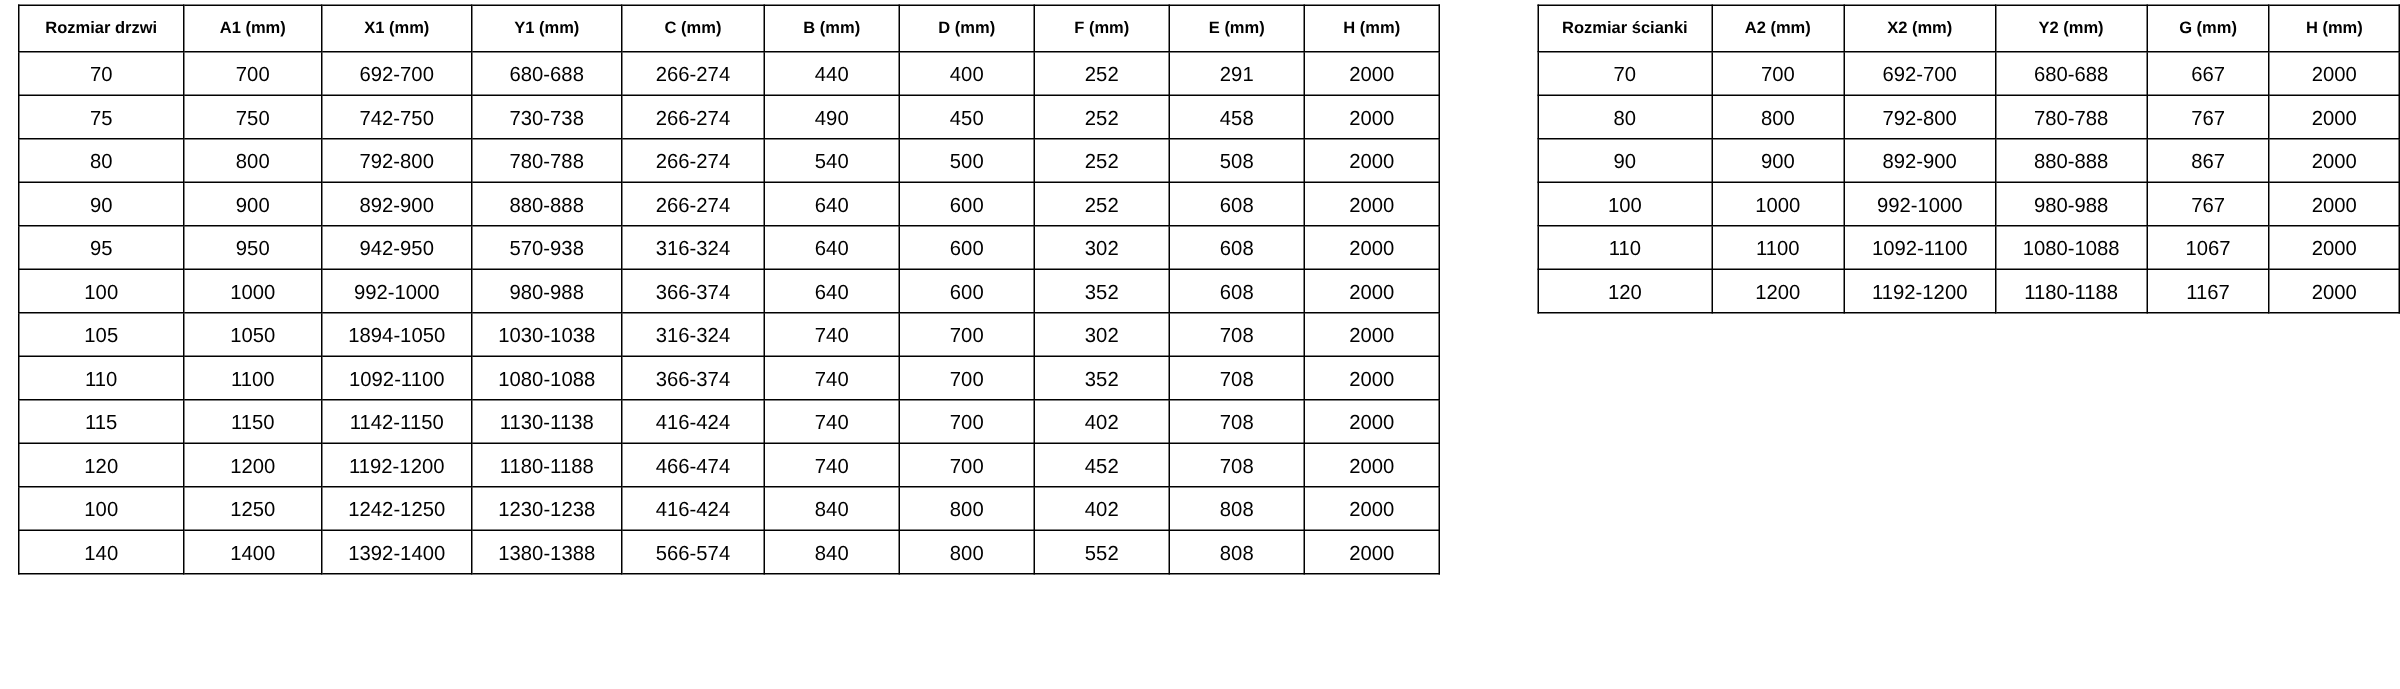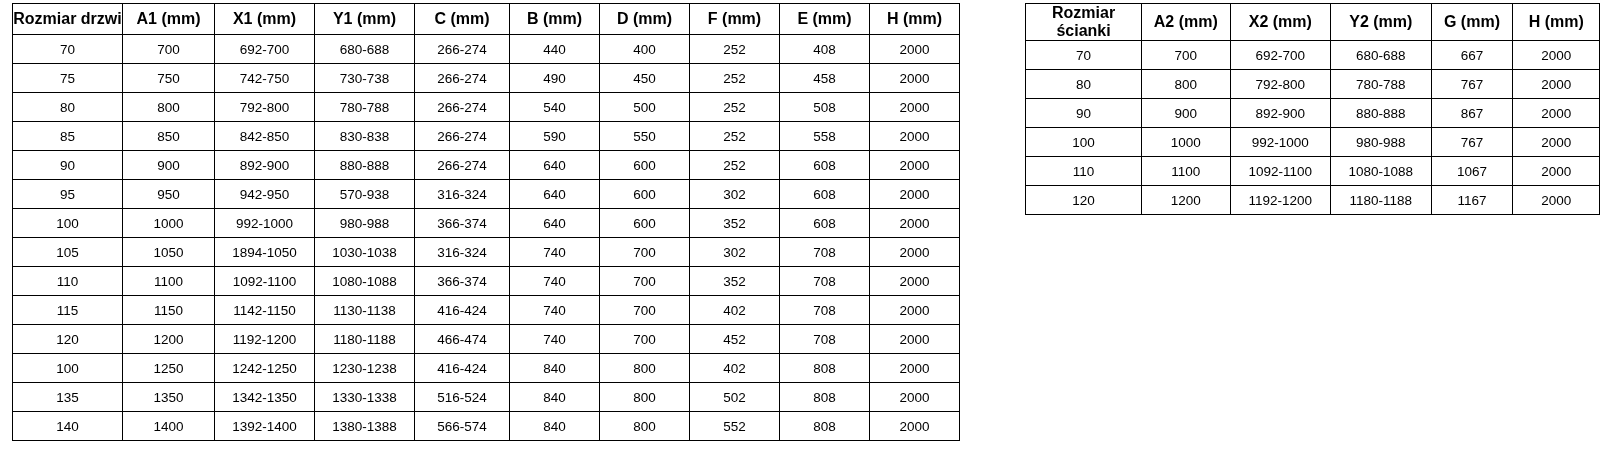--- a/index.html
+++ b/index.html
@@ -42,21 +42,21 @@
     vertical-align: middle;
     font-size: 13.5px;
     padding: 0;
     height: 28px;
     font-weight: normal;
     color: #000000;
   }
   table thead th {
     font-weight: bold;
     height: 30px;
-    font-size: 16px;
+    font-size: 11px;
   }
   
   #doors-table col.c0 { width: 110px; }
   #doors-table col.c1 { width: 92px; }
   #doors-table col.c2 { width: 100px; }
   #doors-table col.c3 { width: 100px; }
   #doors-table col.c4 { width: 95px; }
   #doors-table col.c5 { width: 90px; }
   #doors-table col.c6 { width: 90px; }
   #doors-table col.c7 { width: 90px; }
@@ -106,21 +106,21 @@
       <tbody id="doors-body">
           <tr>
             <td>70</td>
             <td>700</td>
             <td>692-700</td>
             <td>680-688</td>
             <td>266-274</td>
             <td>440</td>
             <td>400</td>
             <td>252</td>
-            <td>408</td>
+            <td>291</td>
             <td>2000</td>
           </tr>
           <tr>
             <td>75</td>
             <td>750</td>
             <td>742-750</td>
             <td>730-738</td>
             <td>266-274</td>
             <td>490</td>
             <td>450</td>
@@ -134,32 +134,20 @@
             <td>792-800</td>
             <td>780-788</td>
             <td>266-274</td>
             <td>540</td>
             <td>500</td>
             <td>252</td>
             <td>508</td>
             <td>2000</td>
           </tr>
           <tr>
-            <td>85</td>
-            <td>850</td>
-            <td>842-850</td>
-            <td>830-838</td>
-            <td>266-274</td>
-            <td>590</td>
-            <td>550</td>
-            <td>252</td>
-            <td>558</td>
-            <td>2000</td>
-          </tr>
-          <tr>
             <td>90</td>
             <td>900</td>
             <td>892-900</td>
             <td>880-888</td>
             <td>266-274</td>
             <td>640</td>
             <td>600</td>
             <td>252</td>
             <td>608</td>
             <td>2000</td>
@@ -238,32 +226,20 @@
           </tr>
           <tr>
             <td>100</td>
             <td>1250</td>
             <td>1242-1250</td>
             <td>1230-1238</td>
             <td>416-424</td>
             <td>840</td>
             <td>800</td>
             <td>402</td>
-            <td>808</td>
-            <td>2000</td>
-          </tr>
-          <tr>
-            <td>135</td>
-            <td>1350</td>
-            <td>1342-1350</td>
-            <td>1330-1338</td>
-            <td>516-524</td>
-            <td>840</td>
-            <td>800</td>
-            <td>502</td>
             <td>808</td>
             <td>2000</td>
           </tr>
           <tr>
             <td>140</td>
             <td>1400</td>
             <td>1392-1400</td>
             <td>1380-1388</td>
             <td>566-574</td>
             <td>840</td>

